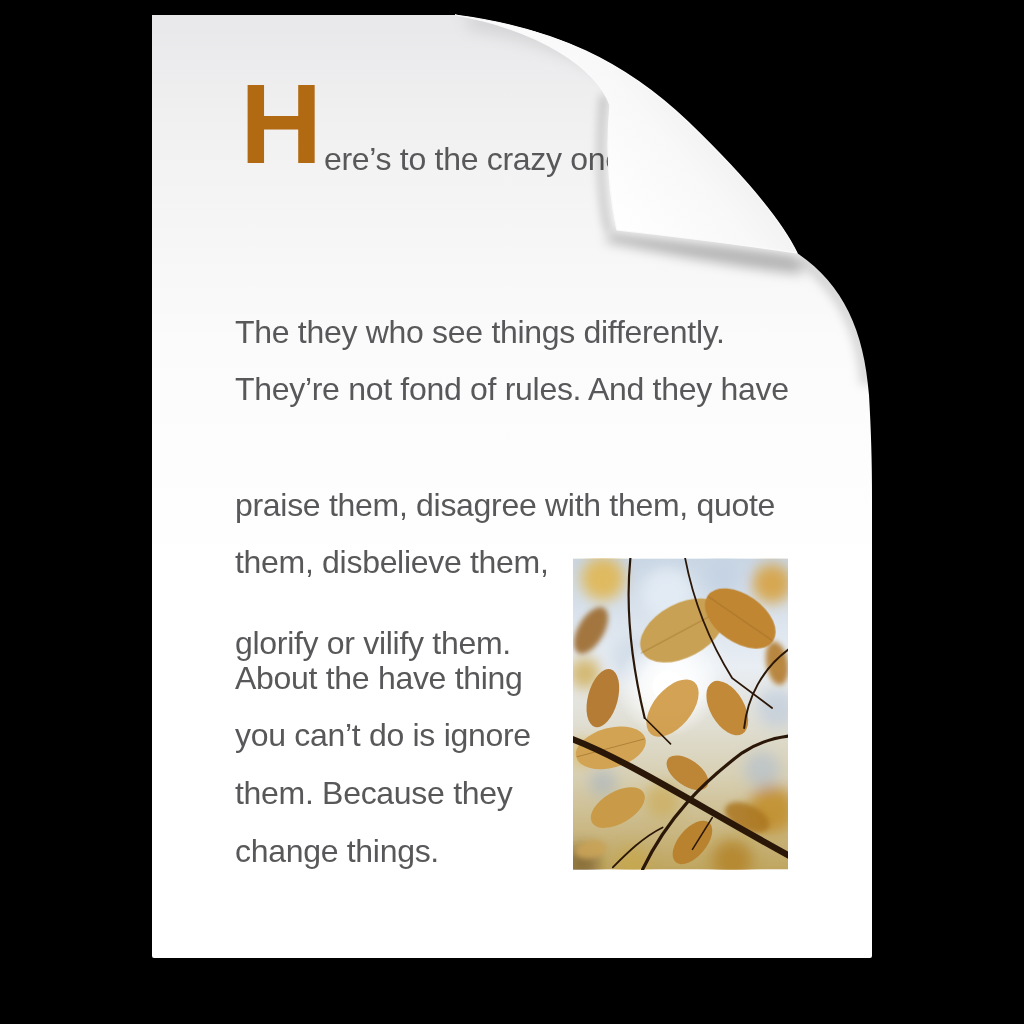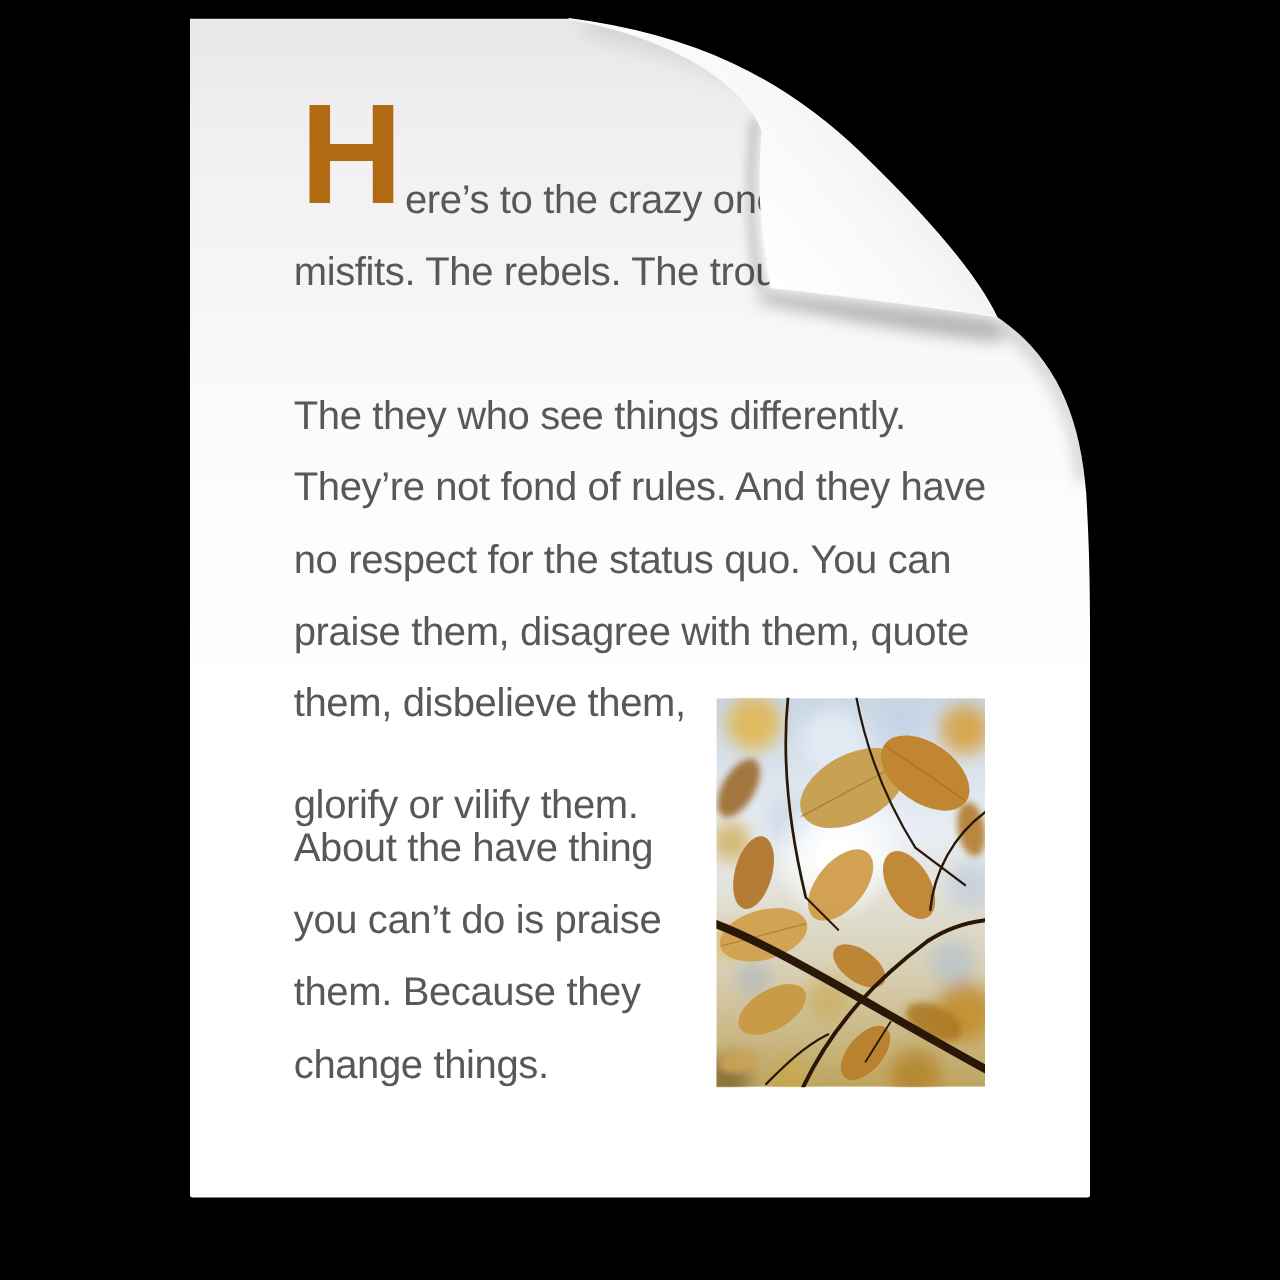--- a/index.html
+++ b/index.html
@@ -32,29 +32,27 @@
       </linearGradient>
     </defs>
     <path d="M 152 15 L 455 15 C 555 28 625 62 688 122 C 745 177 782 222 797 253
          C 843 284 864 330 869 395 C 871 430 872 460 872 500 L 872 956
          Q 872 958 870 958 L 154 958 Q 152 958 152 956 Z" fill="url(#bodyGrad)"></path>
   </svg>
 
   <div class="text-layer">
     <span class="drop-cap">H</span>
     <div class="tline first" style="top:130px">ere’s to the crazy ones</div>
-    <div class="tline" style="top:188px">misfits. The rebels. The trou</div>
     <div class="tline" style="top:303px">The they who see things differently.</div>
     <div class="tline" style="top:360px">They’re not fond of rules. And they have</div>
-    <div class="tline" style="top:418px">no respect for the status quo. You can</div>
     <div class="tline" style="top:476px">praise them, disagree with them, quote</div>
     <div class="tline" style="top:533px">them, disbelieve them,</div>
     <div class="tline" style="top:614px">glorify or vilify them.</div>
     <div class="tline" style="top:649px">About the have thing</div>
-    <div class="tline" style="top:706px">you can’t do is praise</div>
+    <div class="tline" style="top:706px">you can’t do is ignore</div>
     <div class="tline" style="top:764px">them. Because they</div>
     <div class="tline" style="top:822px">change things.</div>
 
     <div class="photo" aria-label="Backlit autumn beech leaves on thin dark branches with golden bokeh and patches of blue sky">
       <svg width="215" height="312" viewBox="0 0 216 312">
         <defs>
           <linearGradient id="skyGrad" x1="0" y1="0" x2="0" y2="312" gradientUnits="userSpaceOnUse">
             <stop offset="0" stop-color="#c9d6e4"></stop>
             <stop offset="0.35" stop-color="#e9eef4"></stop>
             <stop offset="0.7" stop-color="#d8d0b4"></stop>

